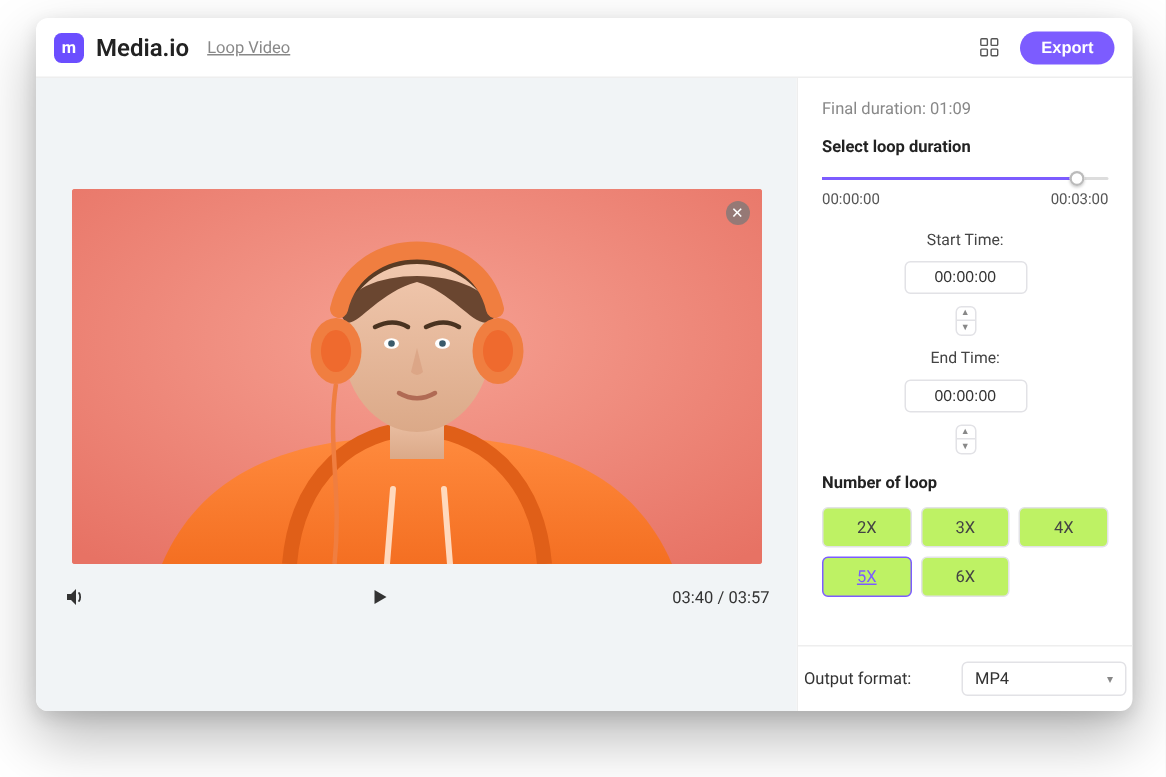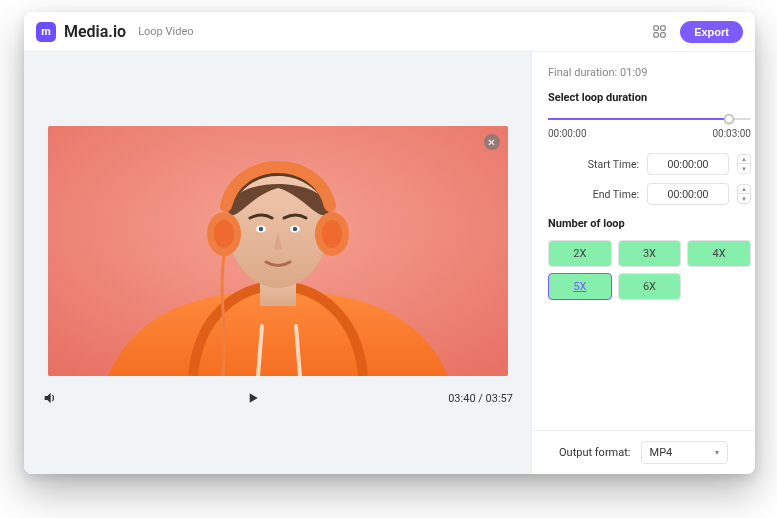--- a/index.html
+++ b/index.html
@@ -44,20 +44,21 @@
   }
   .brand {
     font-size: 16px;
     font-weight: 600;
     color: #222;
   }
   .crumb {
     font-size: 11px;
     color: #888;
     margin-left: 4px;
+    text-decoration: underline;
   }
   .header-spacer { flex: 1; }
   .grid-icon {
     width: 26px; height: 26px;
     display: flex; align-items: center; justify-content: center;
     cursor: pointer;
     color: #555;
   }
   .grid-icon svg { width: 15px; height: 15px; stroke: currentColor; fill: none; stroke-width: 1.5; }
   .export-btn {
@@ -129,21 +130,21 @@
   
   .side {
     width: 224px;
     border-left: 1px solid #eee;
     display: flex;
     flex-direction: column;
     font-size: 11px;
     color: #333;
   }
   .side-scroll {
-    padding: 14px 4px 10px 16px;
+    padding: 14px 16px 10px 16px;
     flex: 1;
     overflow: auto;
   }
   .final-dur { color: #888; margin-bottom: 12px; }
   .sec-title { font-weight: 700; color: #222; margin-bottom: 10px; }
 
   .slider {
     position: relative;
     height: 10px;
     margin-bottom: 4px;
@@ -173,21 +174,21 @@
     cursor: pointer;
   }
   .slider-labels {
     display: flex; justify-content: space-between;
     color: #555; font-size: 10px;
     margin-bottom: 14px;
   }
 
   .time-row {
     display: flex; align-items: center; justify-content: flex-end;
-    gap: 8px; margin-bottom: 8px;
+    gap: 8px; margin-bottom: 8px; flex-direction: column;
   }
   .time-row .lbl { color: #444; font-size: 10.5px; }
   .time-input {
     width: 82px;
     border: 1px solid #e2e2e6;
     border-radius: 4px;
     padding: 4px 4px;
     text-align: center;
     font-size: 10.5px;
     color: #333;
@@ -210,41 +211,40 @@
   .stepper div:first-child { border-bottom: 1px solid #e2e2e6; }
 
   .loop-grid {
     display: grid;
     grid-template-columns: repeat(3, 1fr);
     gap: 6px;
     margin-bottom: 8px;
   }
   .loop-btn {
     border: 1px solid #e2e2e6;
-    background: #86efac;
+    background: #bef264;
     border-radius: 4px;
     padding: 6px 0;
     text-align: center;
     font-size: 11px;
     color: #444;
     cursor: pointer;
   }
   .loop-btn.selected {
     border-color: #7c5cff;
     color: #7c5cff;
     text-decoration: underline;
   }
 
   .output-row {
     border-top: 1px solid #eee;
-    padding: 10px 27px;
+    padding: 10px 4px;
     display: flex;
     align-items: center;
     justify-content: space-between;
-    gap: 10px;
   }
   .output-row .olbl { font-size: 11px; color: #333; }
   .select {
     flex: 1;
     max-width: 110px;
     border: 1px solid #e2e2e6;
     border-radius: 4px;
     padding: 4px 8px;
     font-size: 11px;
     color: #333;

